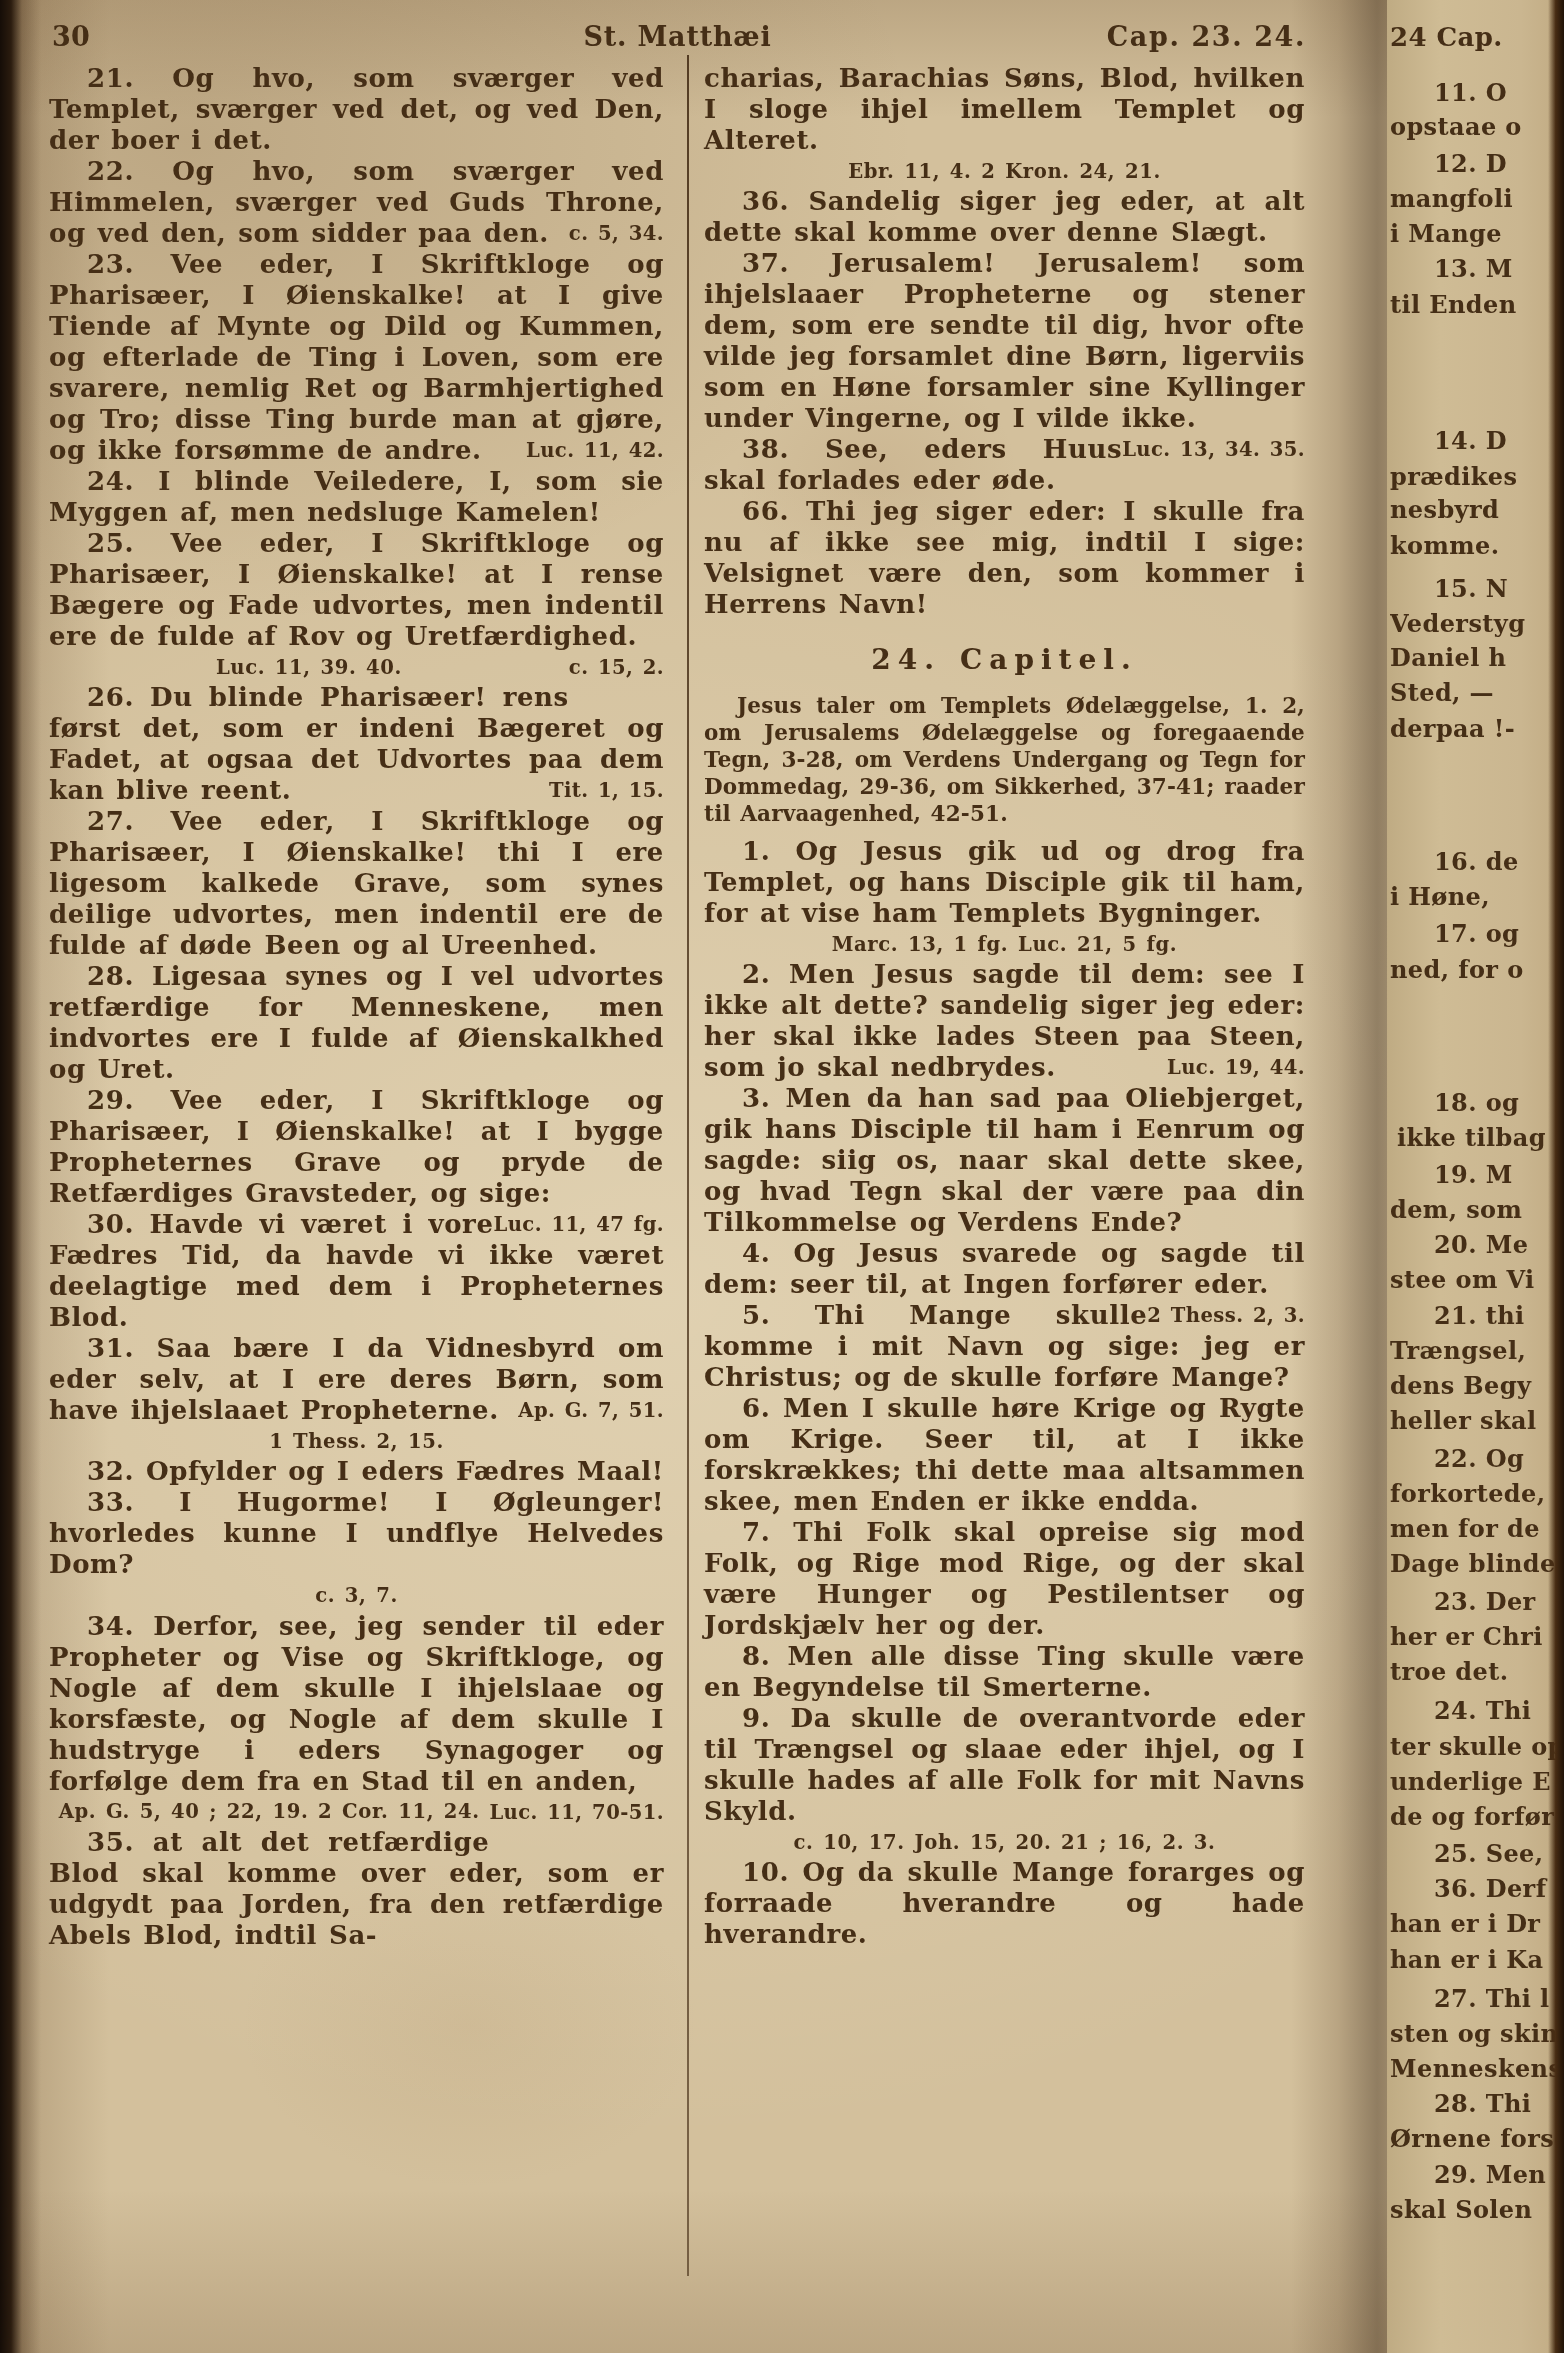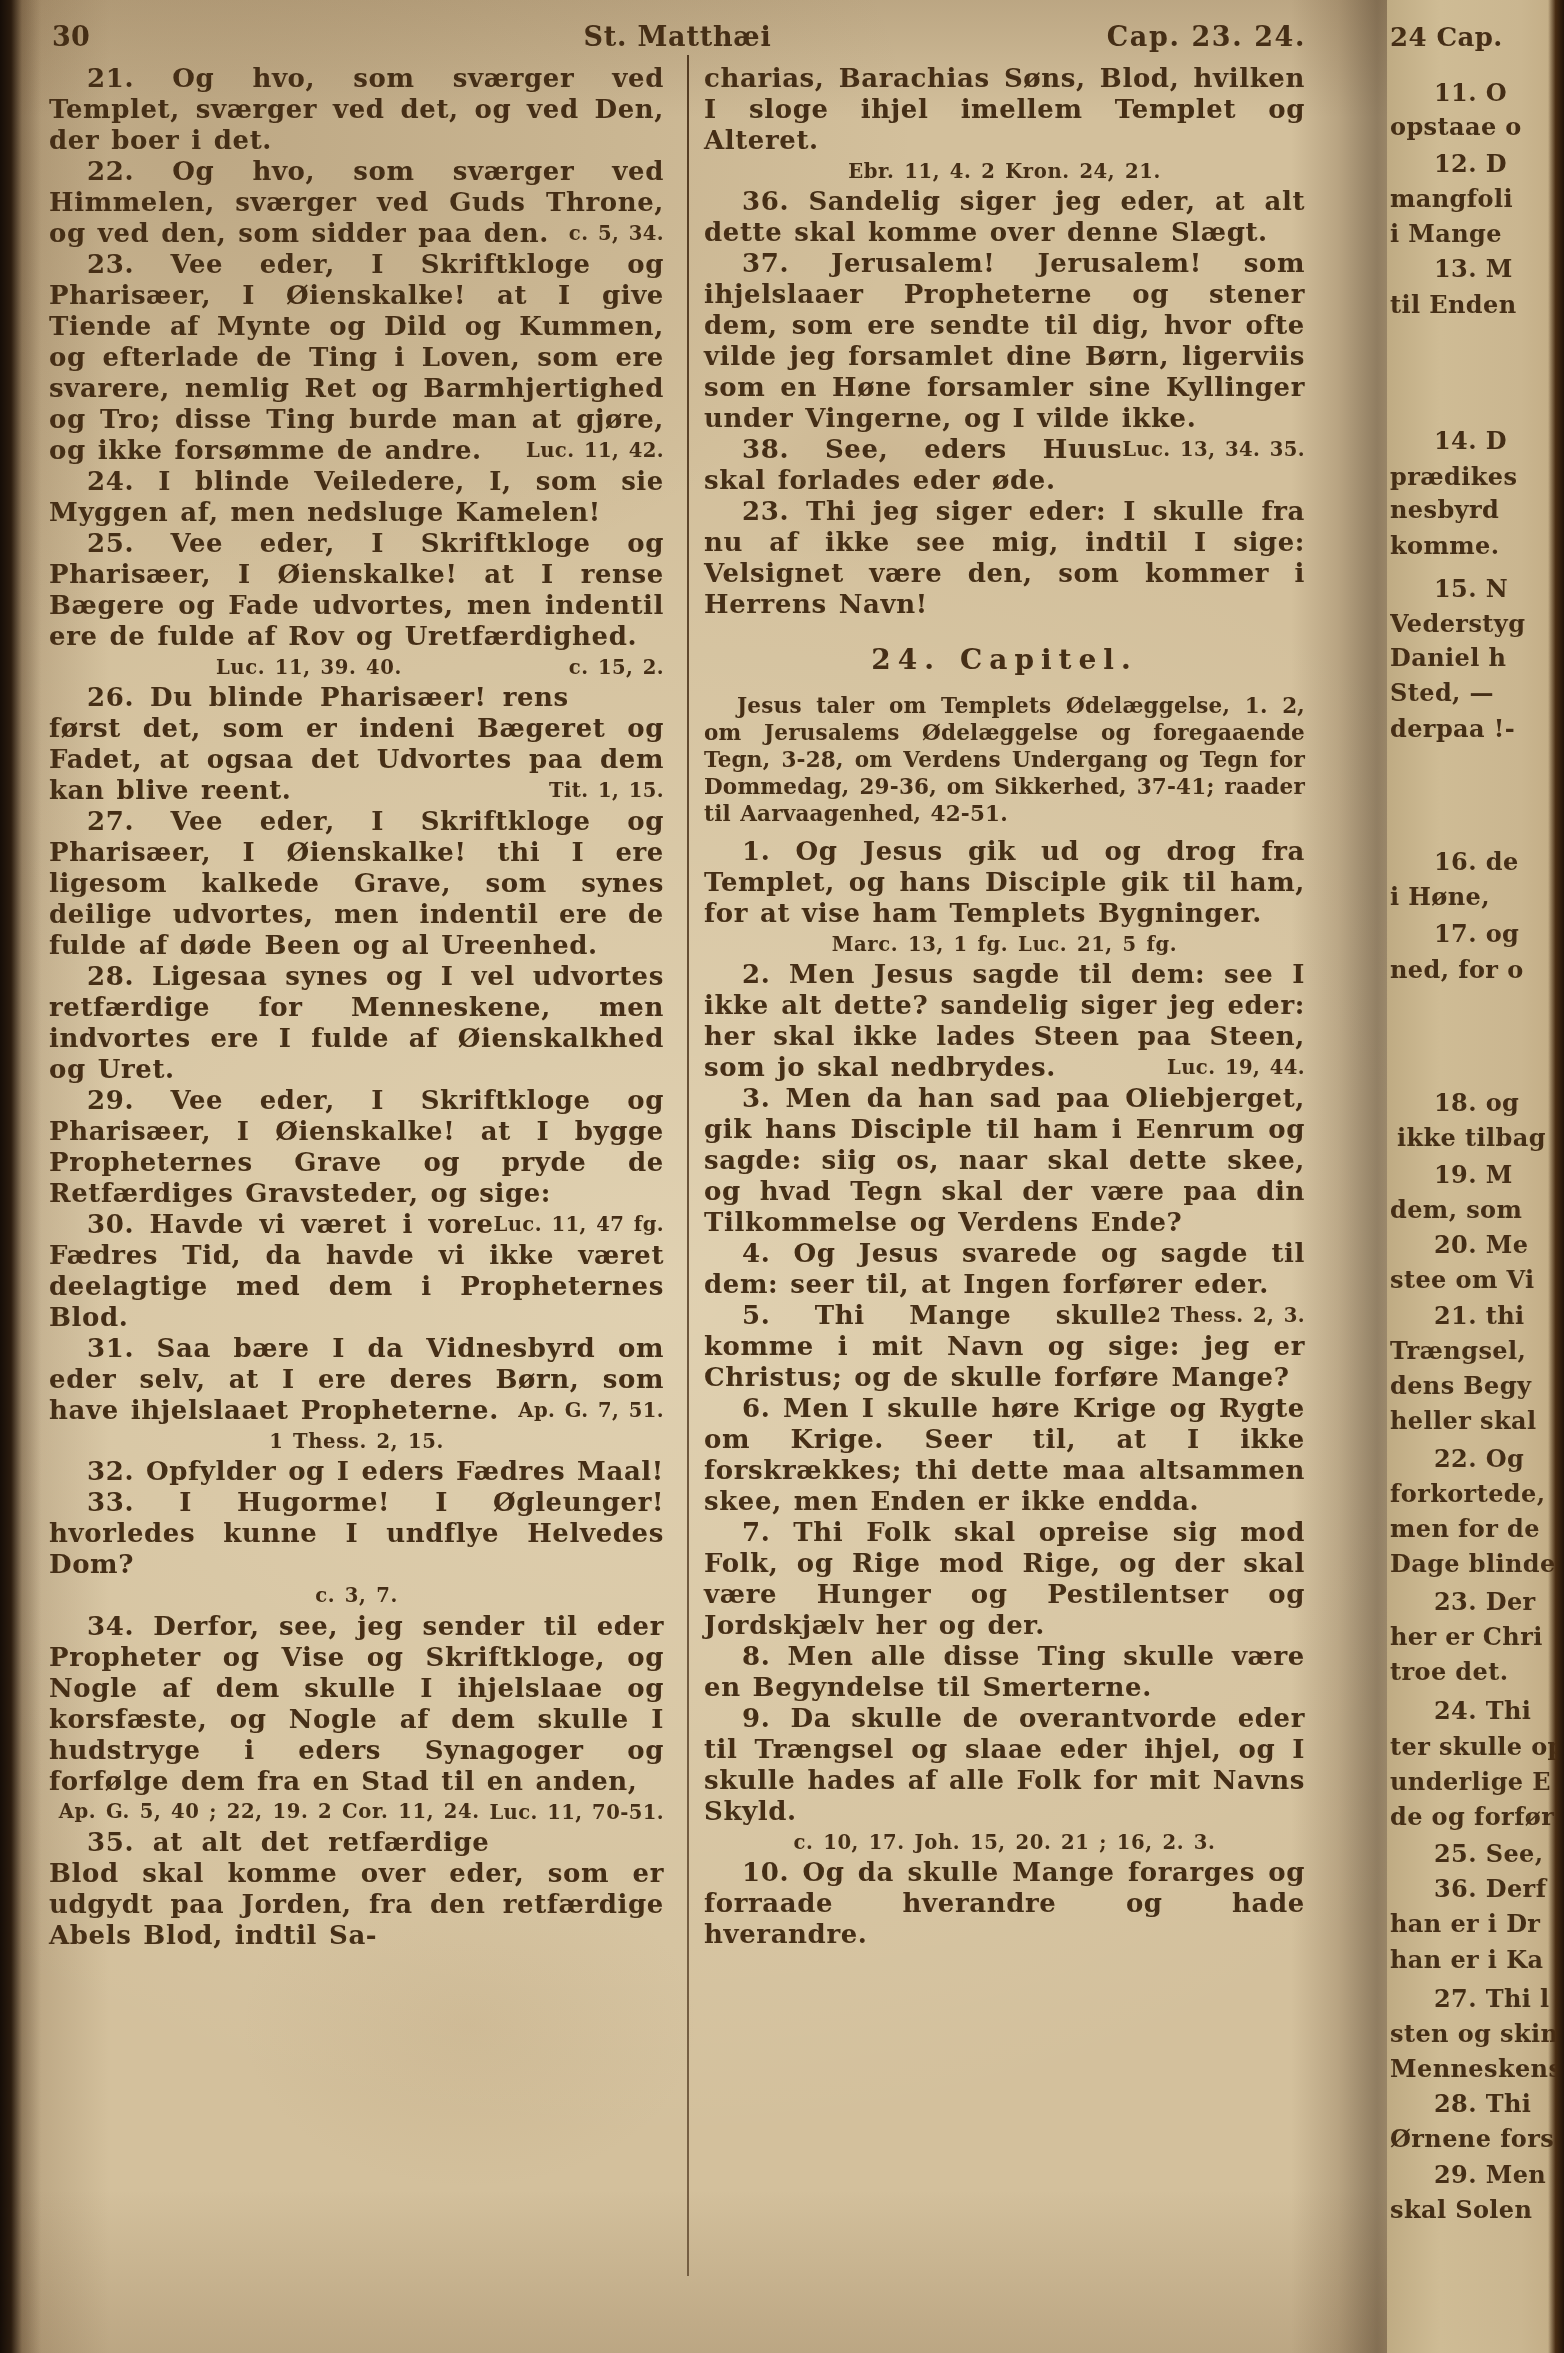--- a/index.html
+++ b/index.html
@@ -89,21 +89,21 @@
       <div class="refline">Ap. G. 5, 40 ; 22, 19.   2 Cor. 11, 24.</div>
       <p class="v">35. at alt det retfærdige Blod skal komme over eder, som er udgydt paa Jorden, fra den retfærdige Abels Blod, indtil Sa-</p>
     </div>
   <div class="column-divider"></div>
   <div class="text-col col-right">
       <p class="cont">charias, Barachias Søns, Blod, hvilken I sloge ihjel imellem Templet og Alteret.</p>
       <div class="refline">Ebr. 11, 4.   2 Kron. 24, 21.</div>
       <p class="v">36. Sandelig siger jeg eder, at alt dette skal komme over denne Slægt.</p>
       <p class="v">37. Jerusalem! Jerusalem! som ihjelslaaer Propheterne og stener dem, som ere sendte til dig, hvor ofte vilde jeg forsamlet dine Børn, ligerviis som en Høne forsamler sine Kyllinger under Vingerne, og I vilde ikke.<span class="ref">Luc. 13, 34. 35.</span></p>
       <p class="v">38. See, eders Huus skal forlades eder øde.</p>
-      <p class="v">23. Thi jeg siger eder: I skulle fra nu af ikke see mig, indtil I sige: Velsignet være den, som kommer i Herrens Navn!</p>
+      <p class="v">66. Thi jeg siger eder: I skulle fra nu af ikke see mig, indtil I sige: Velsignet være den, som kommer i Herrens Navn!</p>
       <div class="chap-heading">24. Capitel.</div>
       <div class="chap-summary">Jesus taler om Templets Ødelæggelse, 1. 2, om Jerusalems Ødelæggelse og foregaaende Tegn, 3-28, om Verdens Undergang og Tegn for Dommedag, 29-36, om Sikkerhed, 37-41; raader til Aarvaagenhed, 42-51.</div>
       <p class="v">1. Og Jesus gik ud og drog fra Templet, og hans Disciple gik til ham, for at vise ham Templets Bygninger.</p>
       <div class="refline">Marc. 13, 1 fg.   Luc. 21, 5 fg.</div>
       <p class="v">2. Men Jesus sagde til dem: see I ikke alt dette? sandelig siger jeg eder: her skal ikke lades Steen paa Steen, som jo skal nedbrydes.<span class="ref">Luc. 19, 44.</span></p>
       <p class="v">3. Men da han sad paa Oliebjerget, gik hans Disciple til ham i Eenrum og sagde: siig os, naar skal dette skee, og hvad Tegn skal der være paa din Tilkommelse og Verdens Ende?</p>
       <p class="v">4. Og Jesus svarede og sagde til dem: seer til, at Ingen forfører eder.<span class="ref">2 Thess. 2, 3.</span></p>
       <p class="v">5. Thi Mange skulle komme i mit Navn og sige: jeg er Christus; og de skulle forføre Mange?</p>
       <p class="v">6. Men I skulle høre Krige og Rygte om Krige.  Seer til, at I ikke forskrækkes; thi dette maa altsammen skee, men Enden er ikke endda.</p>
       <p class="v">7. Thi Folk skal opreise sig mod Folk, og Rige mod Rige, og der skal være Hunger og Pestilentser og Jordskjælv her og der.</p>

